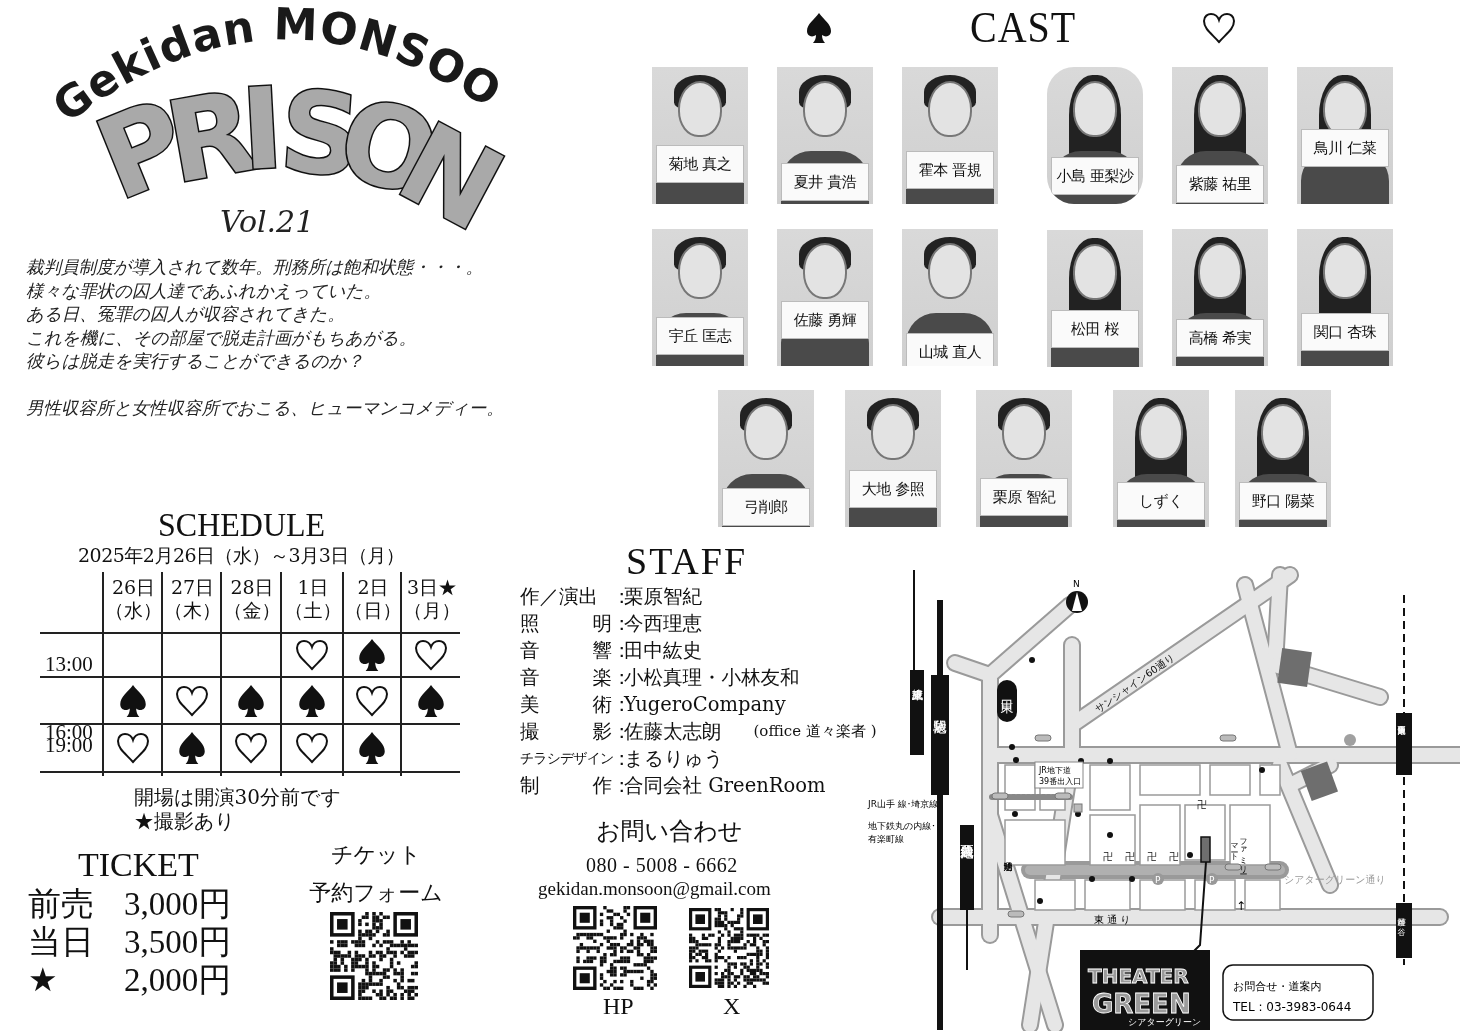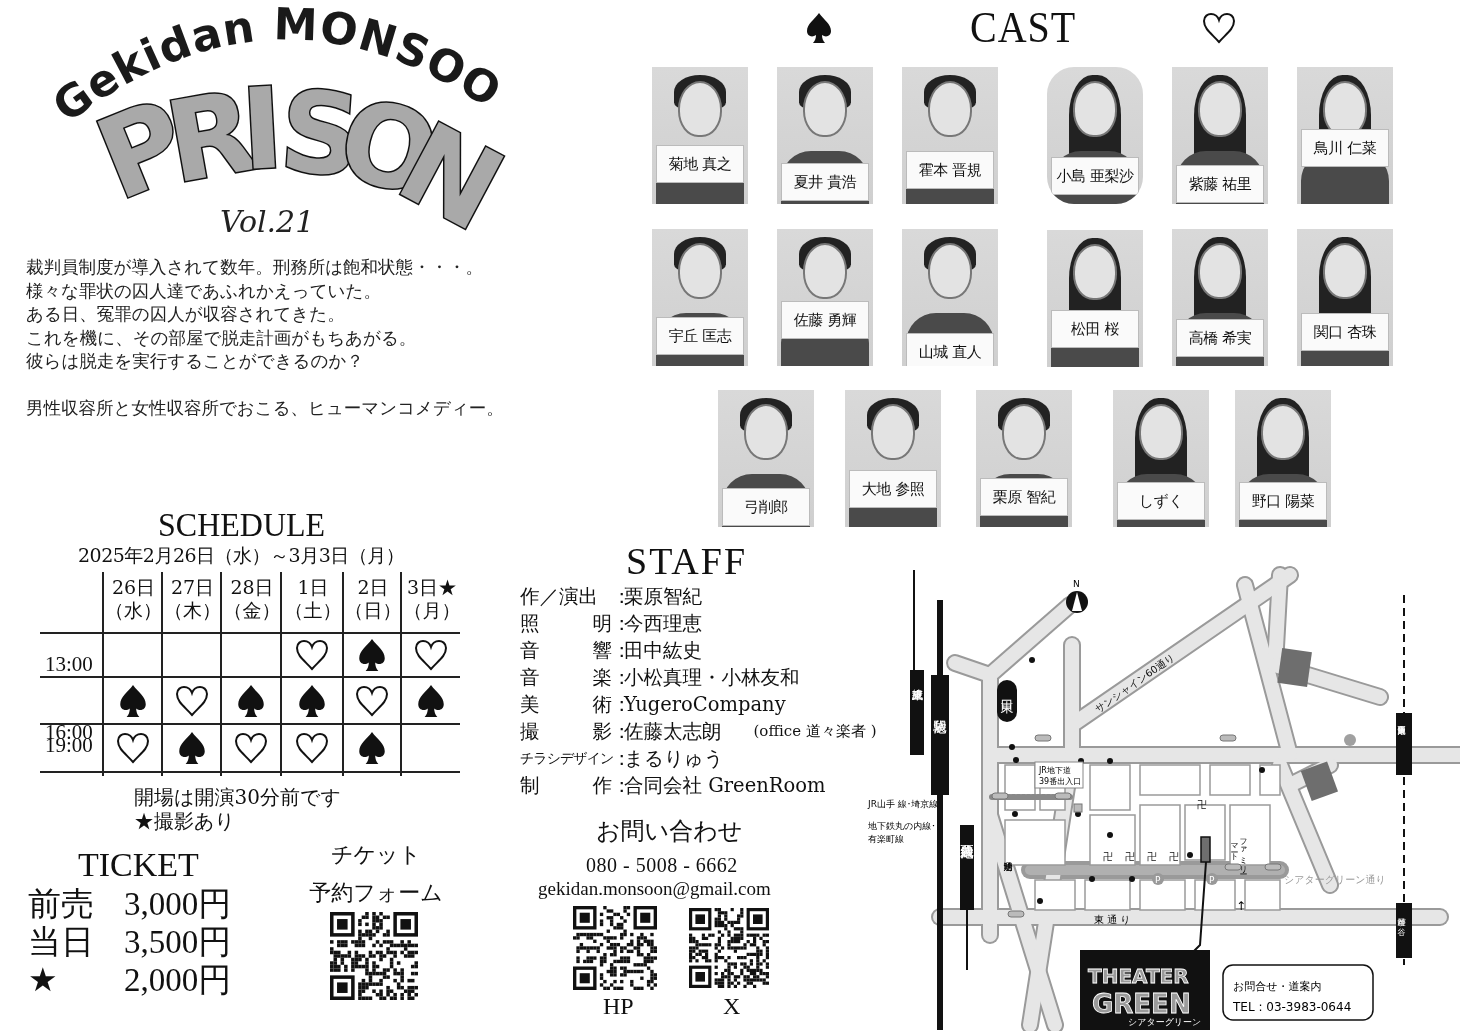--- a/index.html
+++ b/index.html
@@ -5,21 +5,21 @@
   * { box-sizing: border-box; margin: 0; padding: 0; }
   html, body { width: 1460px; height: 1031px; background: #ffffff; overflow: hidden; }
   body { position: relative; font-family: "DejaVu Serif", "Liberation Serif", serif; color: #111; }
   .abs { position: absolute; }
 
   
   #logo { left: 20px; top: 0px; width: 500px; height: 245px; }
   #logo svg { width: 100%; height: 100%; }
 
   
-  #synopsis { left: 26px; top: 256px; width: 510px; font-size: 17.5px; line-height: 23.5px; color: #222; font-family: "DejaVu Sans", sans-serif; font-weight: 300; }
+  #synopsis { left: 26px; top: 256px; width: 510px; font-size: 17.5px; line-height: 23.5px; color: #222; font-family: "DejaVu Sans", sans-serif; font-weight: 300; font-style: italic; }
   #synopsis p { white-space: nowrap; }
   #synopsis .gap { height: 23px; }
   #cast-title { position: absolute; left: 970px; top: 4px; font-family: "Liberation Serif", serif; font-size: 40px; letter-spacing: 1px; transform: scaleY(1.1); }
   .suit-spade { position: absolute; left: 806px; top: 12px; width: 26px; height: 32px; }
   .suit-heart-lg { position: absolute; left: 1202px; top: 12px; width: 34px; height: 32px; }
 
   
   .photo { position: absolute; width: 96px; height: 137px; background: linear-gradient(#d9d9d9, #cfcfcf); overflow: hidden; }
   .photo .head { position: absolute; left: 26px; top: 14px; width: 44px; height: 56px; border-radius: 50% 50% 46% 46%; background: #e3e3e3; border: 2px solid #777; }
   .photo .hair { position: absolute; left: 22px; top: 8px; width: 52px; height: 34px; border-radius: 50% 50% 20% 20%; background: #222; }

